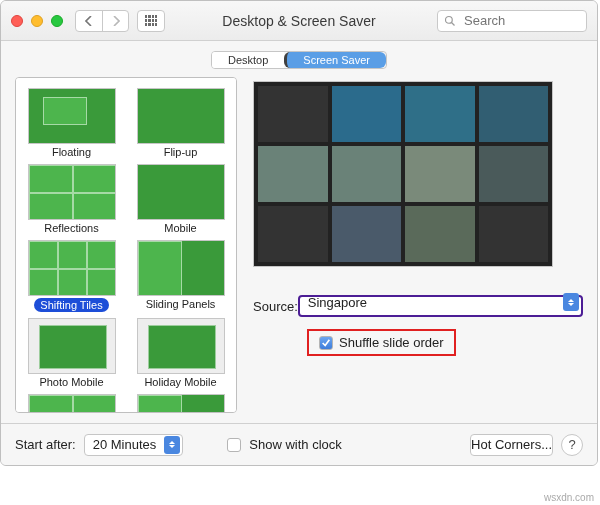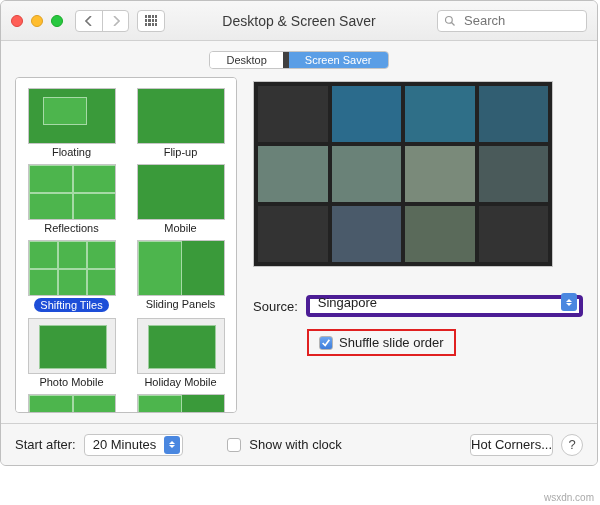--- a/index.html
+++ b/index.html
@@ -104,21 +104,21 @@
     border-radius: 4px;
     overflow: hidden;
   }
   .tabseg .seg > div {
     padding: 2px 16px;
     font-size: 11px;
     background: #fff;
     color: #333;
     cursor: default;
   }
-  .tabseg .seg > div + div { border-left: 6px solid #404040; }
+  .tabseg .seg > div + div { border-left: 3px solid #404040; border-radius: 6px; }
   .tabseg .seg > div.on {
     background: #5a9ee6;
     color: #fff;
   }
 
   .body {
     display: flex;
     padding: 0 14px 0 14px;
     gap: 16px;
   }
@@ -174,26 +174,26 @@
   .preview > div:nth-child(4){background:#315e72;}
   .preview > div:nth-child(5){background:#6a8278;}
   .preview > div:nth-child(6){background:#6a8278;}
   .preview > div:nth-child(7){background:#7a8a7a;}
   .preview > div:nth-child(8){background:#4a5a5a;}
   .preview > div:nth-child(9){background:#333;}
   .preview > div:nth-child(10){background:#4a5a6a;}
   .preview > div:nth-child(11){background:#5a6a5a;}
   .preview > div:nth-child(12){background:#333;}
 
-  .sourceRow { display: flex; align-items: center; gap: 8px; margin-top: 28px; }
+  .sourceRow { display: flex; align-items: center; margin-top: 28px; }
   .sourceRow label { font-size: 13px; }
   .select {
     flex: 1;
     height: 22px;
-    border: 4px solid #4c1d95;
+    border: 2px solid #4c1d95;
     border-radius: 4px;
     background: #fff;
     display: flex;
     align-items: center;
     padding: 0 2px 8px 8px;
     justify-content: space-between;
   }
   .select .caps {
     width: 16px; height: 18px;
     background: #4a87e0;

